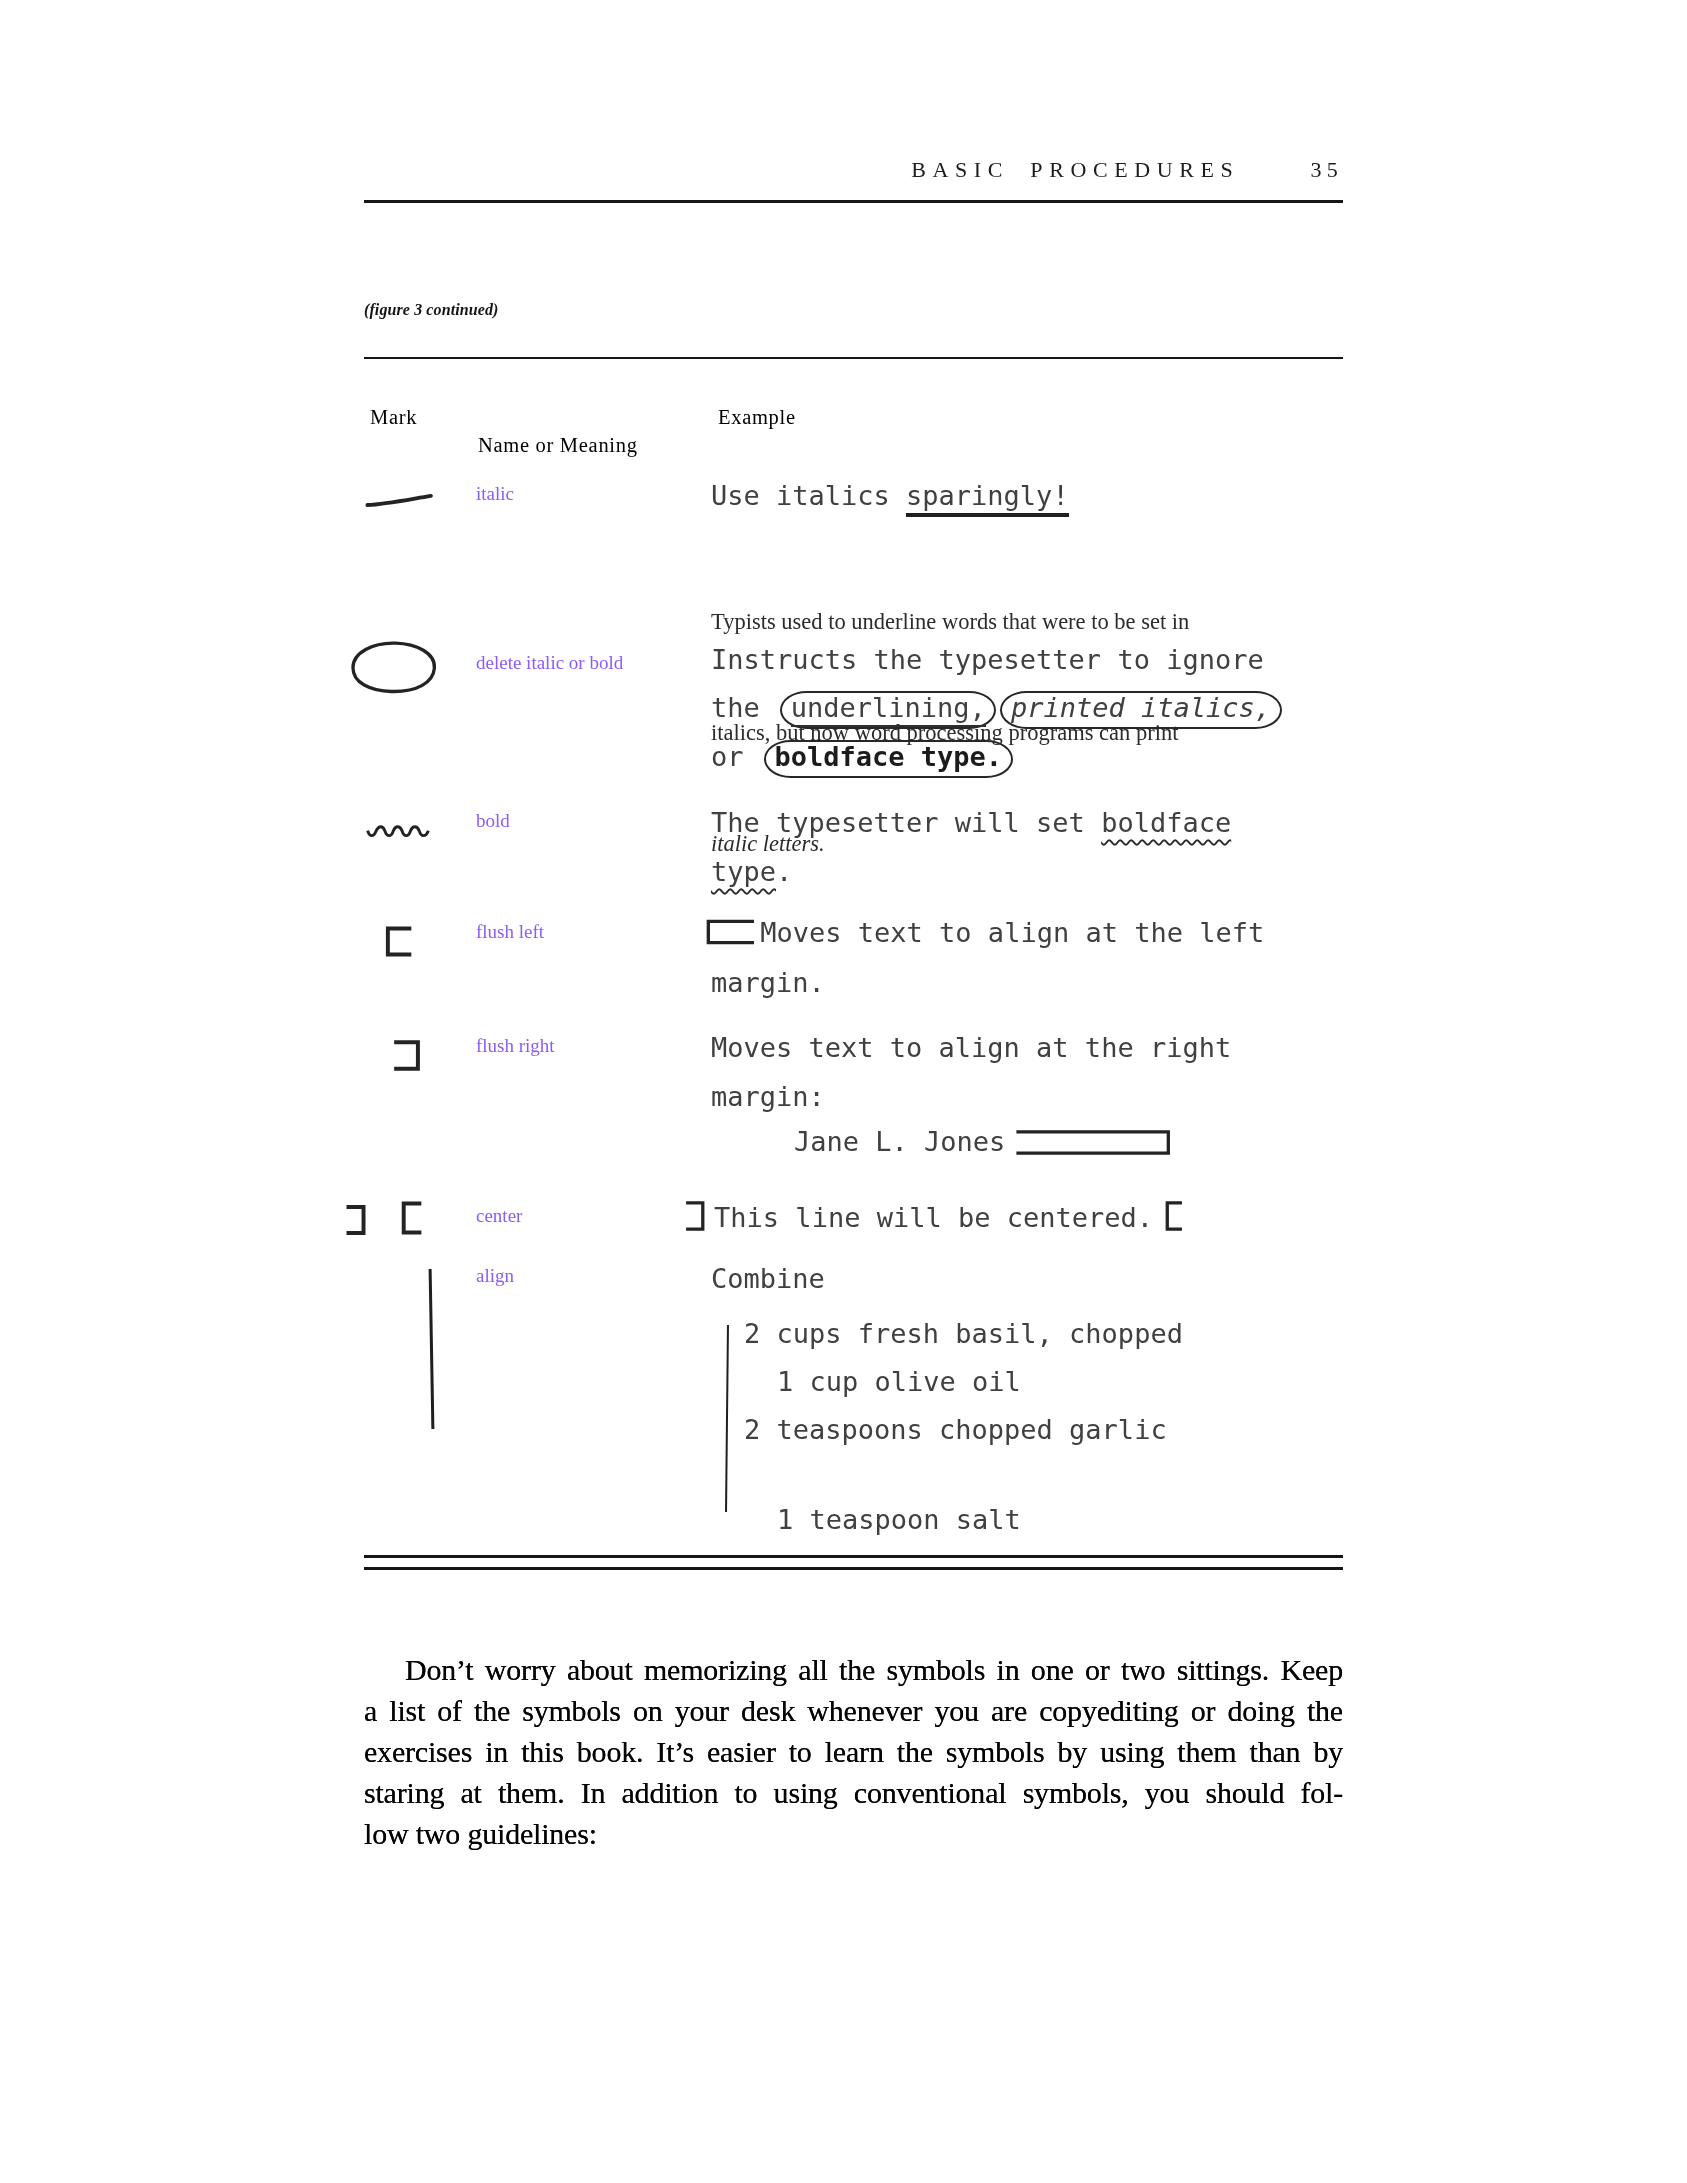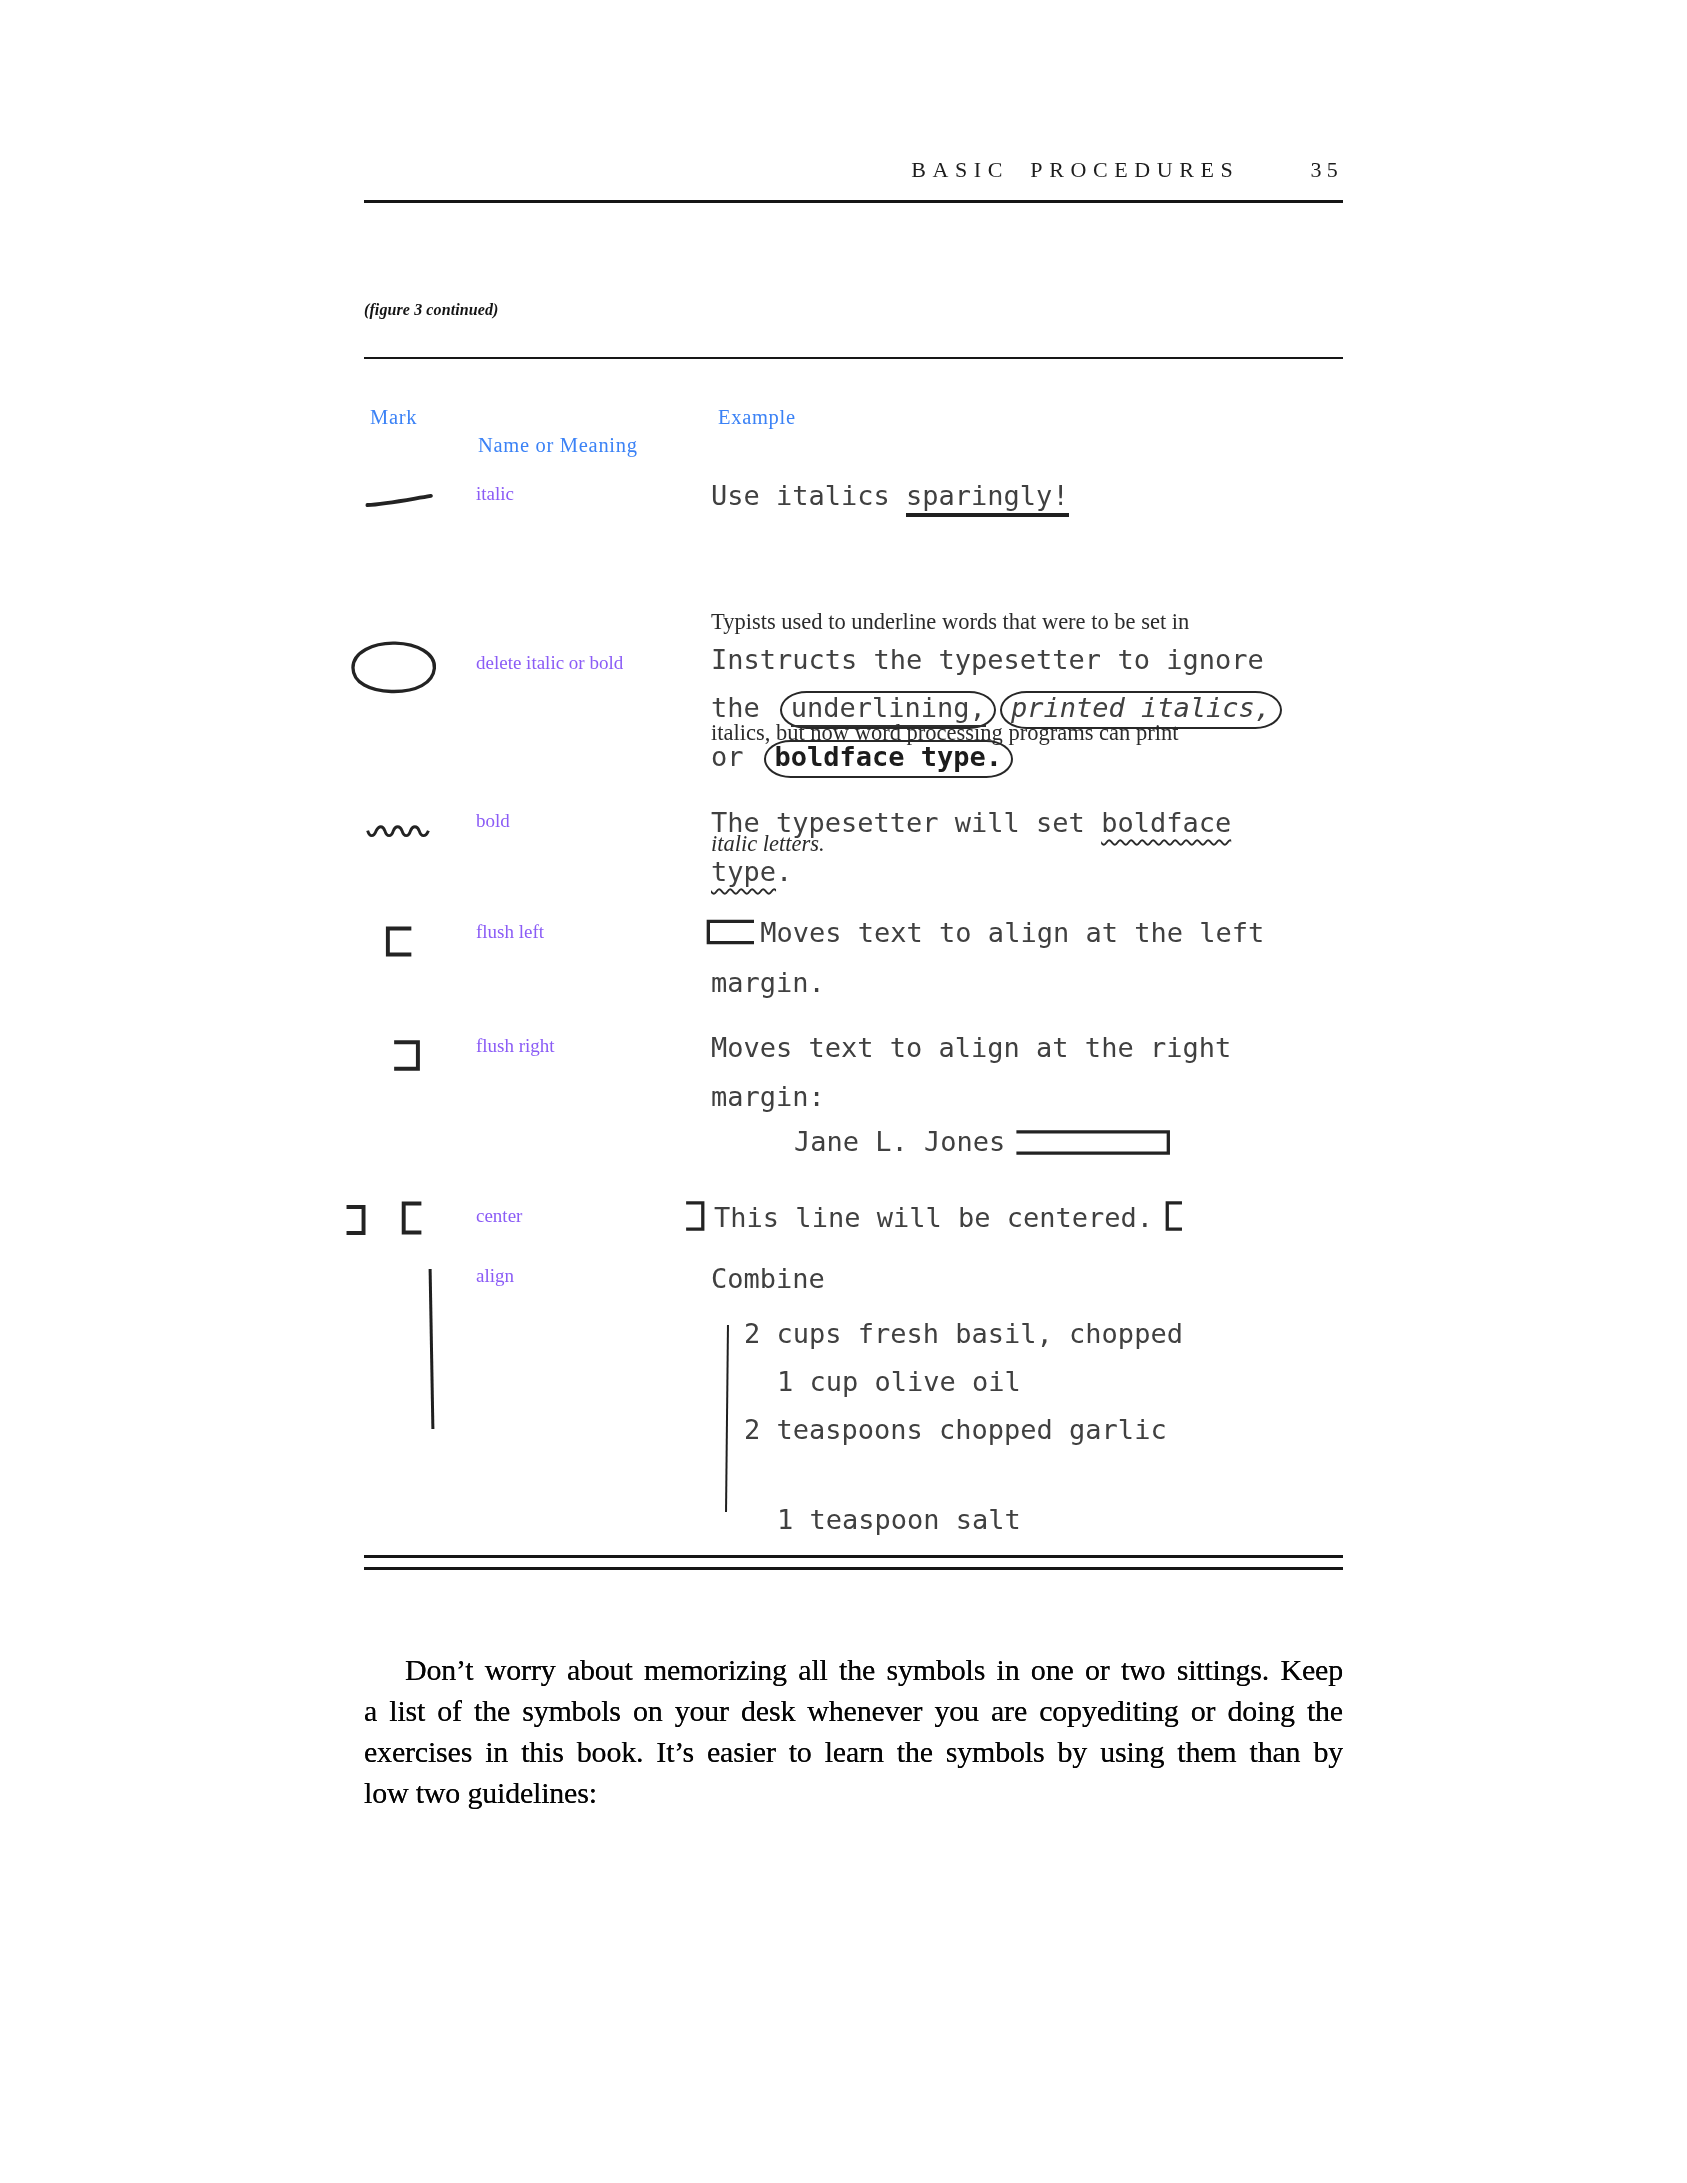--- a/index.html
+++ b/index.html
@@ -24,21 +24,21 @@
 
   .rule { background:#161616; }
 
   .fig-caption {
     left:364px; top:301px;
     font-size:16px; font-style:italic; font-weight:600; color:#141414;
     letter-spacing:0.1px;
   }
 
   
-  .th { font-size:20.5px; color:#3b82f6; letter-spacing:0.7px; }
+  .th { font-size:20.5px; color:#000000; letter-spacing:0.7px; }
 
   .rowlabel { font-size:19px; color:#8b5cf6; }
 
   .mono {
     font-family:"DejaVu Sans Mono", monospace;
     font-size:27px; color:#404040;
     white-space:pre; line-height:33px;
   }
   .mono .hand-underline {
     display:inline-block;
@@ -199,17 +199,18 @@
   <div class="abs mono" style="left:744px; top:1413px;">2 teaspoons chopped garlic</div>
   <div class="abs mono" style="left:777px; top:1503px;">1 teaspoon salt</div>
 
   <div class="abs rule" style="left:364px; top:1555px; width:979px; height:2.6px;"></div>
   <div class="abs rule" style="left:364px; top:1567px; width:979px; height:2.6px;"></div>
 
   <div class="abs para">
     <div class="pline indent">Don’t worry about memorizing all the symbols in one or two sittings. Keep</div>
     <div class="pline">a list of the symbols on your desk whenever you are copyediting or doing the</div>
     <div class="pline">exercises in this book. It’s easier to learn the symbols by using them than by</div>
+    <div class="pline">staring at them. In addition to using conventional symbols, you should fol-</div>
     <div class="pline last">low two guidelines:</div>
   </div>
 
 </div>
 
 
 </body></html>

